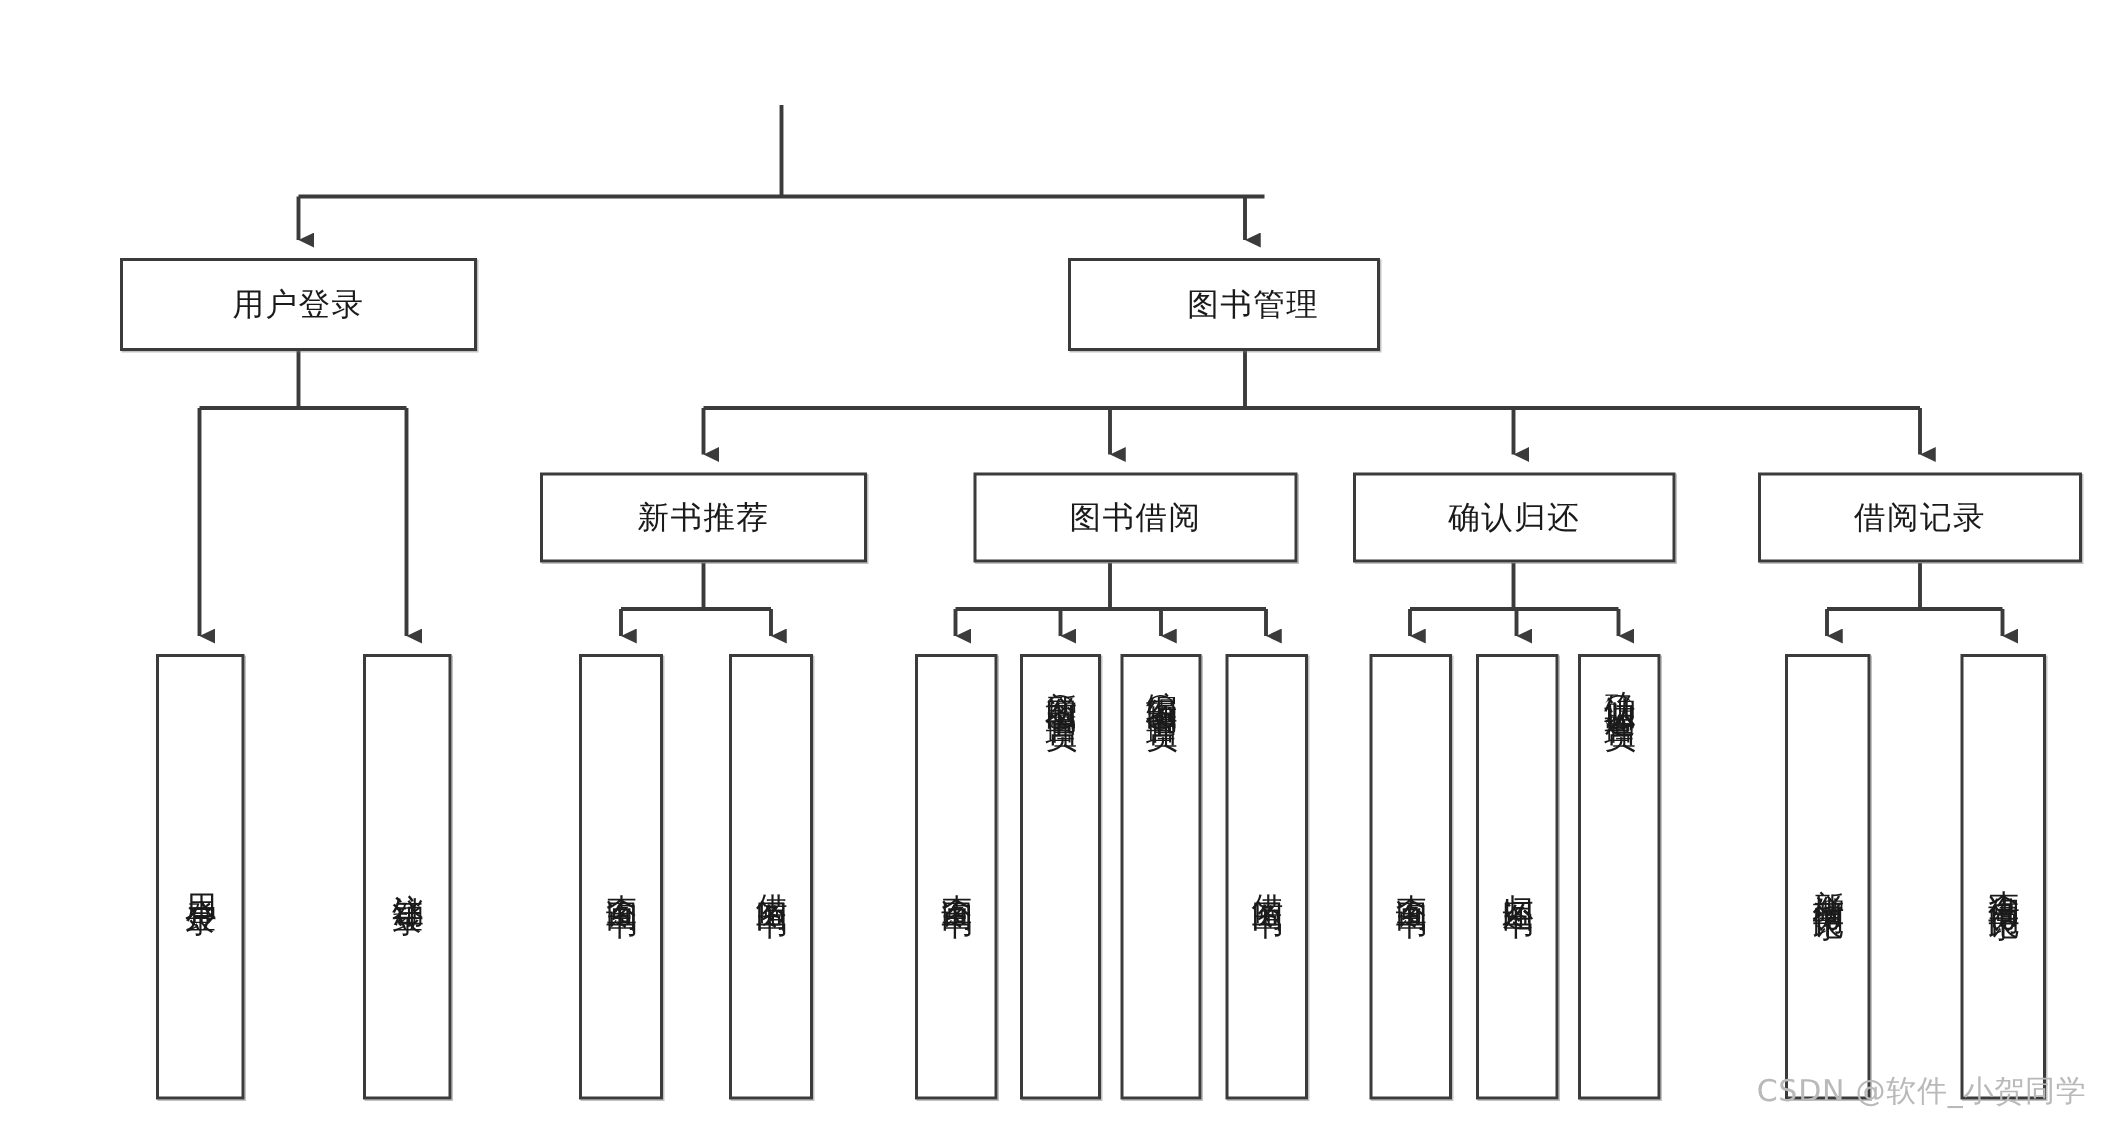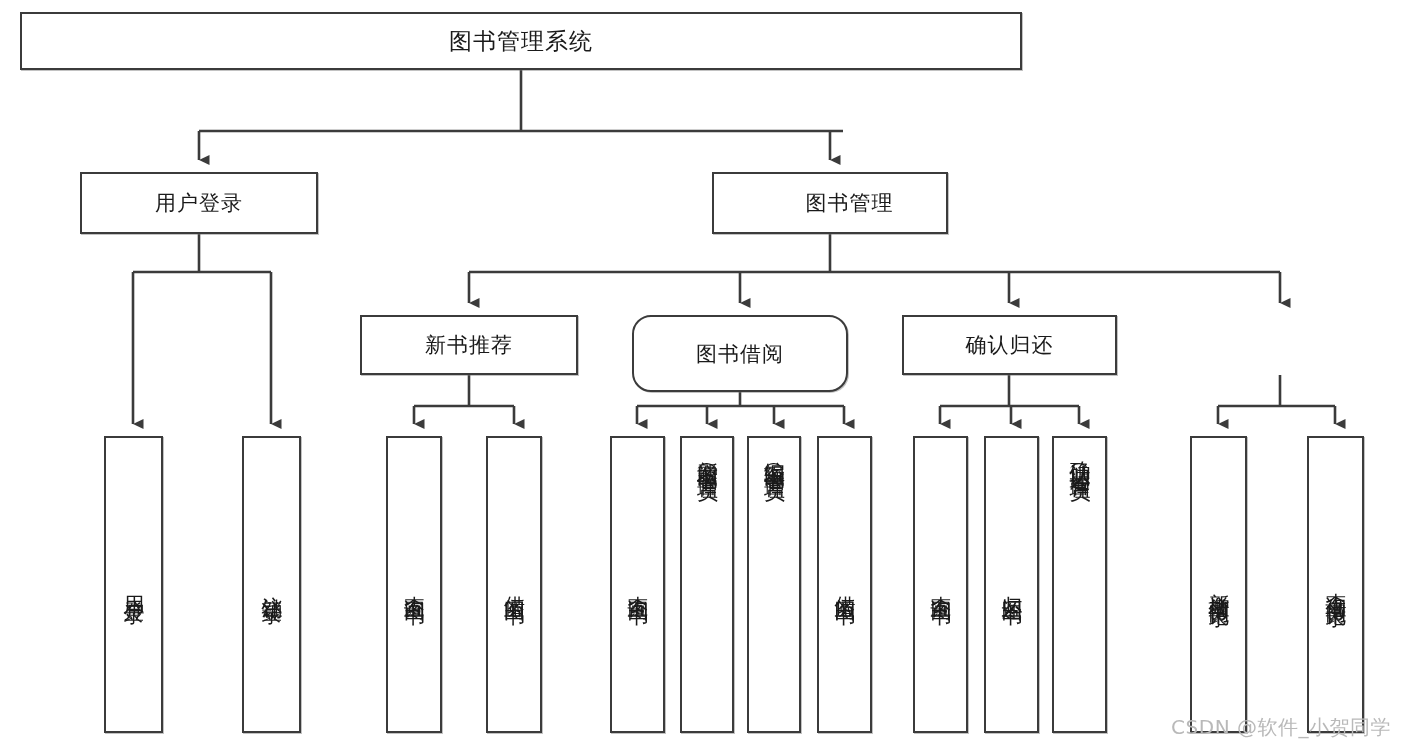--- a/index.html
+++ b/index.html
@@ -119,39 +119,39 @@
       <path d="M1011,406 L1011,424" marker-end="url(#arw)"></path>
       <path d="M1079,406 L1079,424" marker-end="url(#arw)"></path>
 
       <path d="M1280,375 L1280,406"></path>
       <path d="M1218,406 L1335,406"></path>
       <path d="M1218,406 L1218,424" marker-end="url(#arw)"></path>
       <path d="M1335,406 L1335,424" marker-end="url(#arw)"></path>
     </g>
   </svg>
 
-  <div class="node root" style="left:20px;top:12px;width:1002px;height:58px;">
-    <span class="htext">图书管理系统</span>
-  </div>
 
   <div class="node lvl1" style="left:80px;top:172px;width:238px;height:62px;">
     <span class="htext">用户登录</span>
   </div>
-  <div class="node lvl1" style="left:712px;top:172px;width:236px;height:62px;padding-left:39px;">
+  <div class="node lvl1" style="left:712px;top:172px;width:208px;height:62px;padding-left:39px;">
     <span class="htext">图书管理</span>
   </div>
 
   <div class="node lvl2" style="left:360px;top:315px;width:218px;height:60px;">
     <span class="htext">新书推荐</span>
   </div>
-  <div class="node lvl2" style="left:632px;top:315px;width:216px;height:77px;border-radius:19px;">
+  <div class="node lvl2" style="left:649px;top:315px;width:216px;height:60px;">
     <span class="htext">图书借阅</span>
   </div>
   <div class="node lvl2" style="left:902px;top:315px;width:215px;height:60px;">
     <span class="htext">确认归还</span>
+  </div>
+  <div class="node lvl2" style="left:1172px;top:315px;width:216px;height:60px;">
+    <span class="htext">借阅记录</span>
   </div>
 
   <div class="node leaf" style="left:104px;top:436px;width:59px;height:297px;align-items:center;">
     <span class="vtext">用户登录</span>
   </div>
   <div class="node leaf" style="left:242px;top:436px;width:59px;height:297px;align-items:center;">
     <span class="vtext">注销登录</span>
   </div>
 
   <div class="node leaf" style="left:386px;top:436px;width:56px;height:297px;align-items:center;">

